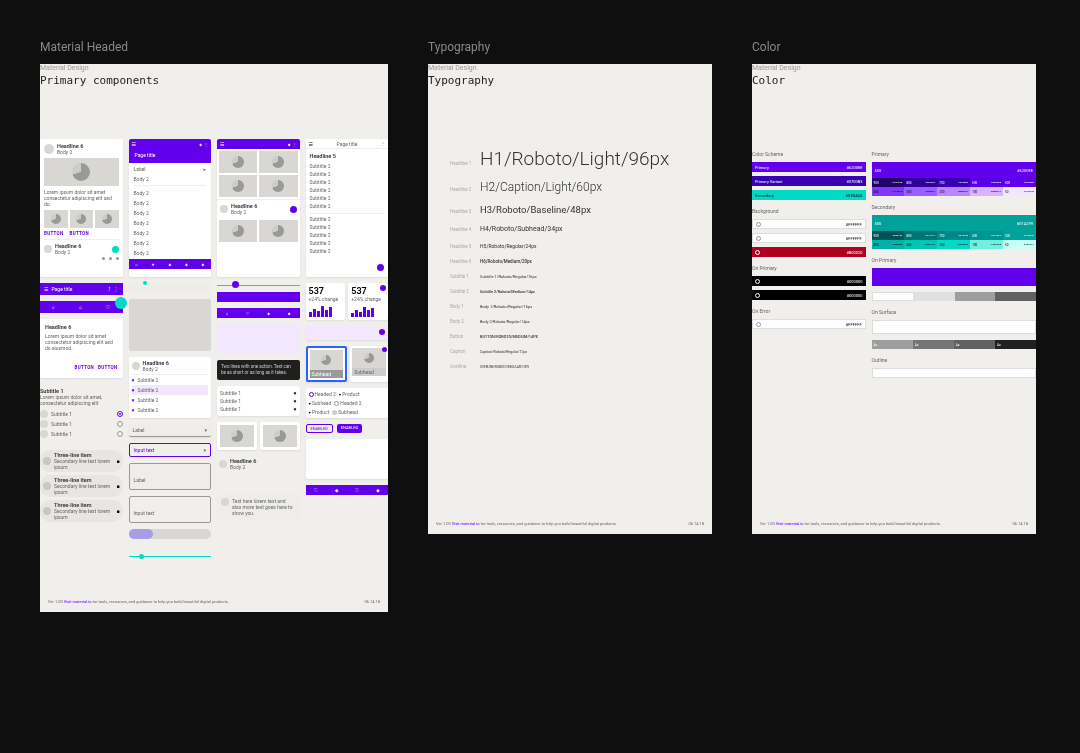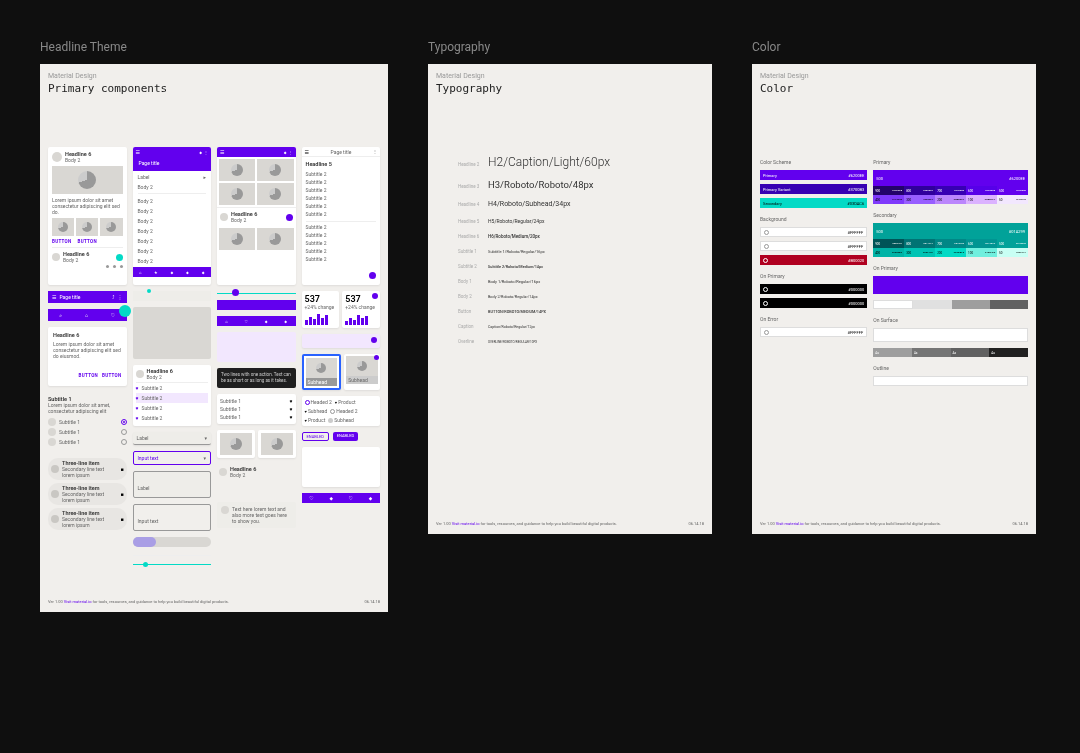--- a/index.html
+++ b/index.html
@@ -11,21 +11,20 @@
   gap: 40px;
 }
 .panel-wrapper { flex-shrink: 0; }
 .panel-title {
   color: #888;
   font-size: 12px;
   margin-bottom: 10px;
 }
 .panel {
   background: #f1efec;
-  padding: 8px;
 }
 .panel-header {
   font-size: 7px;
   color: #999;
   margin-bottom: 2px;
 }
 .panel-subtitle {
   font-size: 11px;
   color: #222;
   font-family: monospace;
@@ -66,21 +65,21 @@
 .tone-strip > div { flex: 1; display: flex; justify-content: space-between; align-items: center; font-size: 3px; padding: 0 2px; }
 .circ { width: 5px; height: 5px; border-radius: 50%; border: 0.5px solid #999; display: inline-block; }
 
 .footer { position: absolute; bottom: 8px; left: 8px; right: 8px; display: flex; justify-content: space-between; font-size: 4px; color: #666; }
 .footer a { color: #6200ee; text-decoration: none; }
 </style>
 </head>
 <body>
 
 <div class="panel-wrapper">
-  <div class="panel-title">Headline Theme</div>
+  <div class="panel-title">Material Headed</div>
   <div id="panel1" class="panel">
     <div class="panel-header">Material Design</div>
     <div class="panel-subtitle">Primary components</div>
 
     <div class="comp-grid" style="margin-top:52px;">
 
       <div class="card" style="padding:4px;">
         <div style="display:flex;align-items:center;gap:3px;margin-bottom:3px;">
           <div style="width:10px;height:10px;border-radius:50%;background:#d9d7d3;"></div>
           <div>
@@ -503,26 +502,30 @@
   </div>
 </div>
 
 <div class="panel-wrapper">
   <div class="panel-title">Typography</div>
   <div id="panel2" class="panel">
     <div class="panel-header">Material Design</div>
     <div class="panel-subtitle">Typography</div>
     <div class="typo-list" id="typo-list">
         <div class="typo-row">
+          <div class="typo-label">Headline 1</div>
+          <div class="typo-sample" style="font-size:19px;font-weight:300;">H1/Roboto/Light/96px</div>
+        </div>
+        <div class="typo-row">
           <div class="typo-label">Headline 2</div>
           <div class="typo-sample" style="font-size:12px;font-weight:300;">H2/Caption/Light/60px</div>
         </div>
         <div class="typo-row">
           <div class="typo-label">Headline 3</div>
-          <div class="typo-sample" style="font-size:9.5px;font-weight:400;">H3/Roboto/Roboto/48px</div>
+          <div class="typo-sample" style="font-size:9.5px;font-weight:400;">H3/Roboto/Baseline/48px</div>
         </div>
         <div class="typo-row">
           <div class="typo-label">Headline 4</div>
           <div class="typo-sample" style="font-size:7px;font-weight:400;">H4/Roboto/Subhead/34px</div>
         </div>
         <div class="typo-row">
           <div class="typo-label">Headline 5</div>
           <div class="typo-sample" style="font-size:5px;font-weight:400;">H5/Roboto/Regular/24px</div>
         </div>
         <div class="typo-row">

